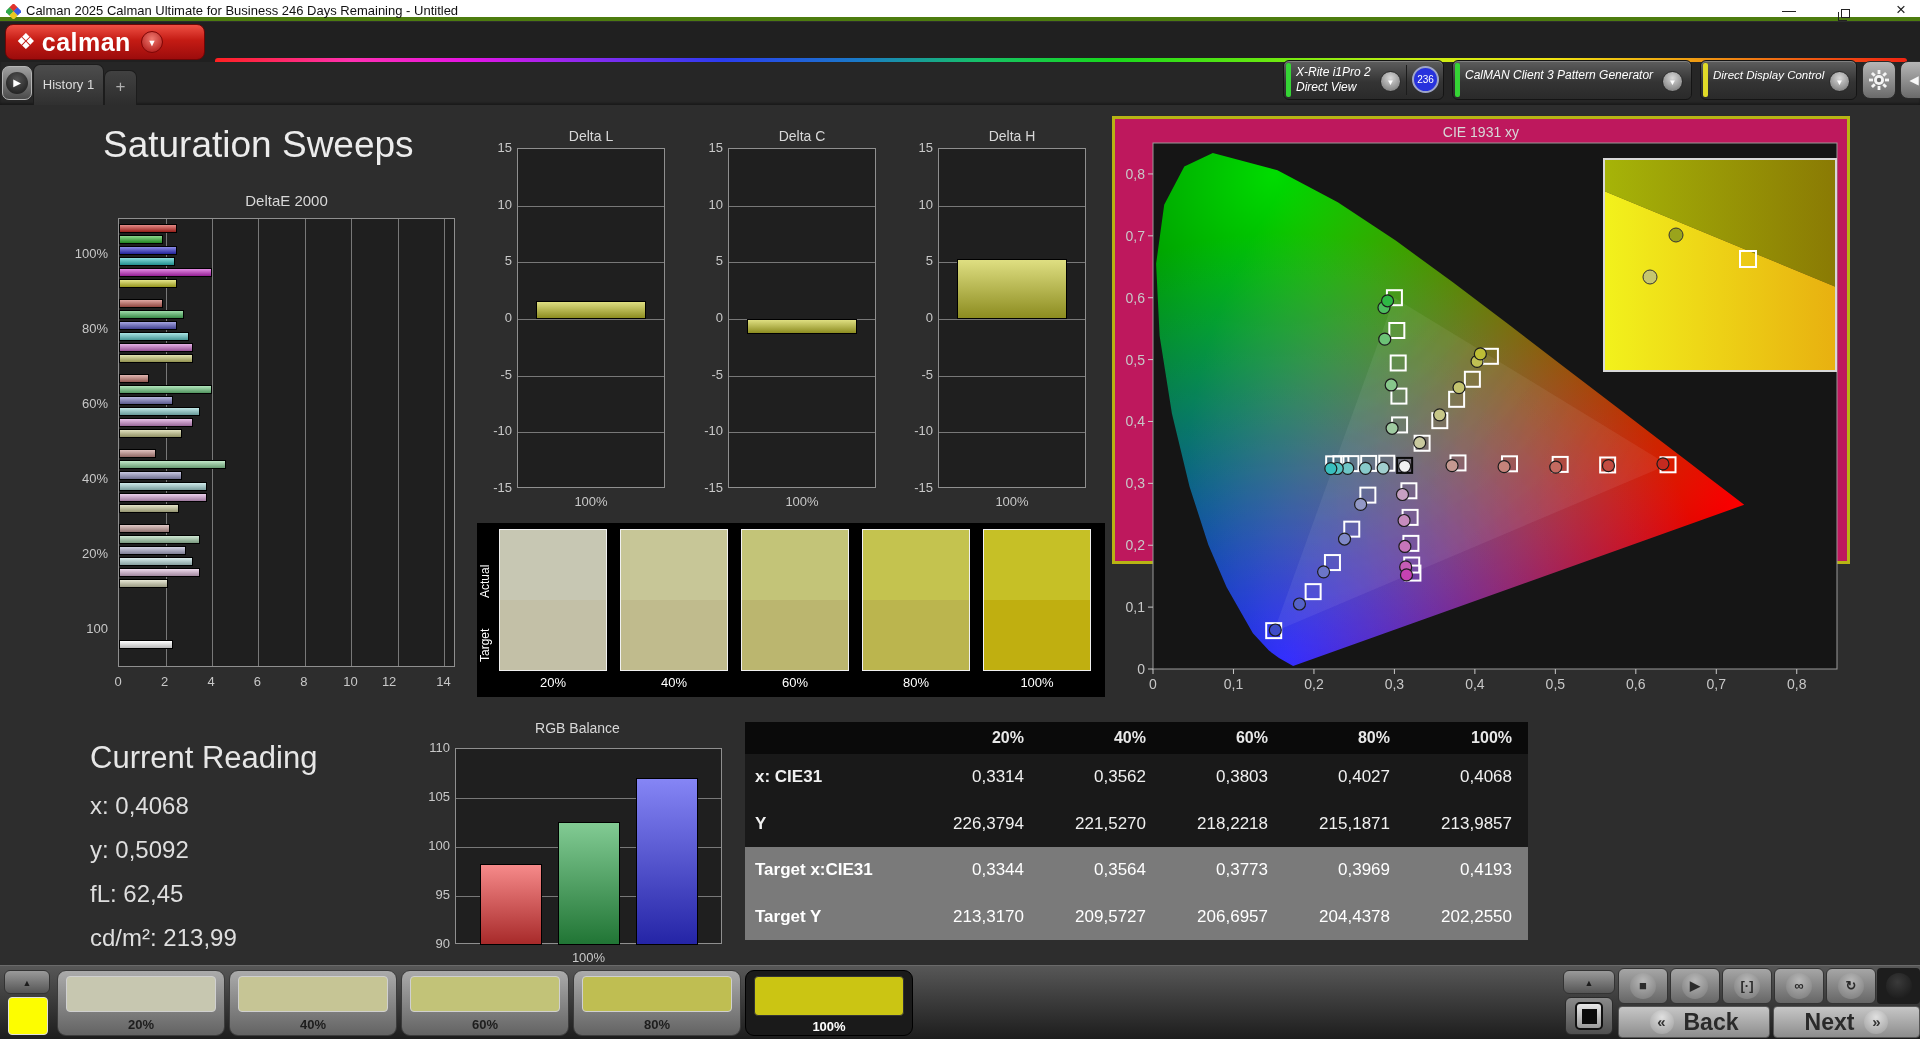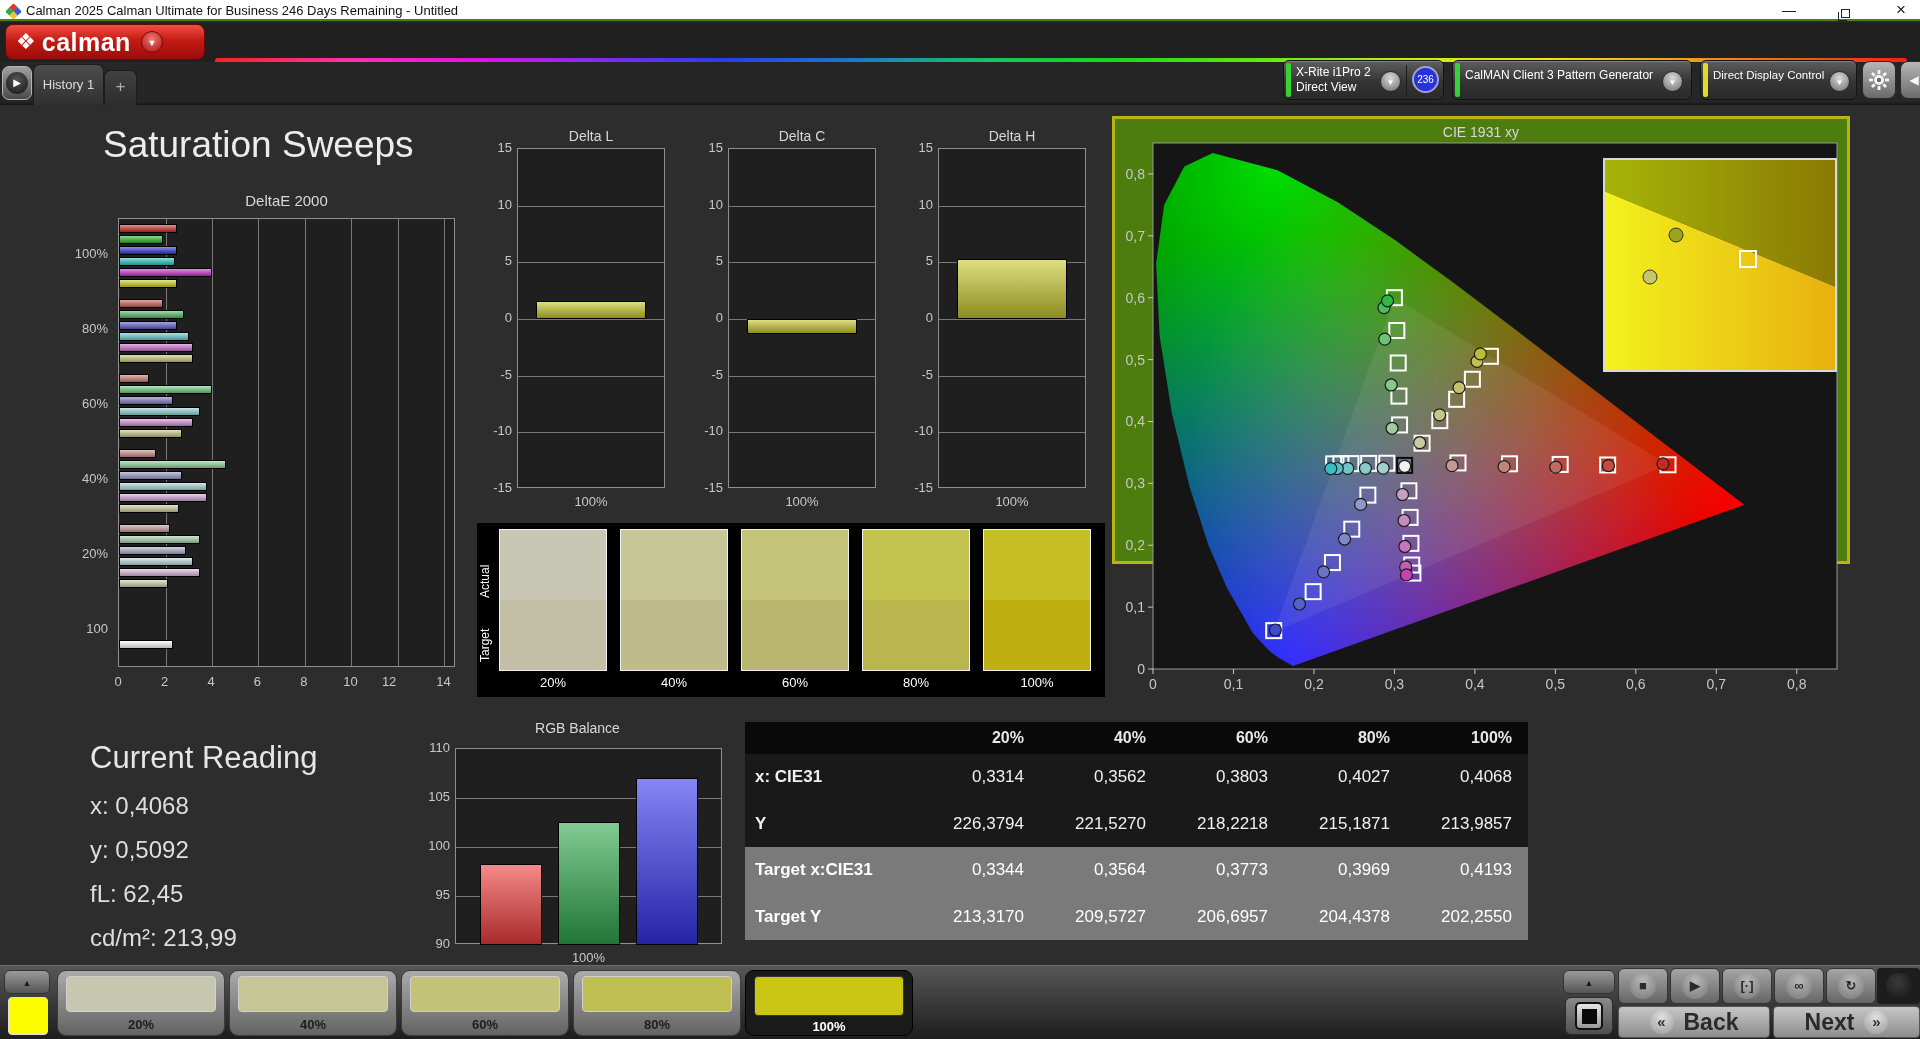--- a/index.html
+++ b/index.html
@@ -3,21 +3,21 @@
 <meta charset="utf-8">
 <style>
   * { margin:0; padding:0; box-sizing:border-box; }
   html,body { width:1920px; height:1039px; }
   body { position:relative; overflow:hidden; background:#2d2d2d;
          font-family:"Liberation Sans", sans-serif; }
   .abs { position:absolute; }
 
   
   .titlebar { left:0; top:0; width:1920px; height:21px; background:#ffffff;
-              border-bottom:2px solid #4d7c0f; }
+              border-bottom:4px solid #4d7c0f; }
   .app-title { left:26px; top:3px; font-size:13px; color:#111; }
   .winbtn { top:0; width:34px; height:22px; text-align:center; line-height:20px;
             color:#222; font-size:14px; cursor:default; }
   .restore-box { display:inline-block; width:9px; height:9px; border:1px solid #222;
                  position:relative; top:3px; background:#fff; }
   .restore-box span { position:absolute; left:-4px; top:2px; width:9px; height:9px;
                       border:1px solid #222; border-top:none; border-right:none; }
 
   
   .brandbar { left:0; top:22px; width:1920px; height:40px; background:#202020; }
@@ -50,21 +50,21 @@
          color:#dcdcdc; font-size:13px; text-align:center; }
   .tab-history { left:33px; width:71px; line-height:40px; }
   .tab-add { left:104px; top:70px; width:33px; height:35px; line-height:32px;
              background:linear-gradient(#414141,#2d2d2d); color:#b0b0b0; font-size:17px; }
 
   .devbox { top:60px; height:40px; border-radius:6px; border:1px solid #141414;
             background:linear-gradient(#5e5e5e,#343434 55%,#2a2a2a);
             box-shadow:inset 0 1px 0 #808080; color:#fff; }
   .devbar { position:absolute; left:2px; top:2px; bottom:2px; width:5px; border-radius:2px; }
   .devtext { position:absolute; left:12px; top:4px; font-size:12px; line-height:15px;
-             white-space:nowrap; }
+             white-space:nowrap;font-style:italic; }
   .devtext.single { top:7px; }
   .devchev { position:absolute; width:21px; height:21px; border-radius:50%;
              background:radial-gradient(circle at 50% 32%, #d8d8d8, #6e6e6e);
              color:#fff; font-size:8px; text-align:center; line-height:21px;
              border:1px solid #2a2a2a; }
   .devsep { position:absolute; top:4px; bottom:4px; width:1px; background:#1c1c1c; }
   .badge { position:absolute; width:27px; height:27px; border-radius:50%;
            background:#2732dd; border:2px solid #9fa6c8; color:#fff; font-size:10px;
            text-align:center; line-height:24px; }
   .sq-btn { top:61px; height:38px; border-radius:8px; border:1px solid #2a2a2a;
@@ -91,21 +91,21 @@
   .swatch-panel { left:477px; top:523px; width:628px; height:174px; background:#000; }
   .rot-label { position:absolute; left:1px; width:16px; color:#fff; font-size:12px;
                writing-mode:vertical-rl; transform:rotate(180deg); text-align:center; }
   .sw-cell { position:absolute; top:6px; width:108px; height:142px;
              border:1px solid #f0f0f0; }
   .sw-half { position:absolute; left:0; right:0; height:50%; }
   .sw-lab { position:absolute; width:108px; top:152px; text-align:center; color:#fff;
             font-size:13px; }
 
   
-  .cie-panel { left:1112px; top:116px; width:738px; height:448px; background:#4d7c0f;
+  .cie-panel { left:1112px; top:116px; width:738px; height:448px; background:#be185d;
                border:3px solid #b8b414; }
   .cie-title { left:0; top:5px; width:732px; }
 
   
   .tbl { left:745px; top:722px; width:783px; height:218px; border-collapse:collapse;
          table-layout:fixed; font-size:17px; }
   .tbl th { background:#0a0a0a; color:#e8e8e8; font-size:16px; font-weight:bold;
             height:32px; text-align:right; padding-right:16px; }
   .tbl td { height:31px; padding-right:16px; text-align:right; color:#f0f0f0; }
   .tbl td.rowlab { text-align:left; padding-left:10px; font-weight:bold; }

